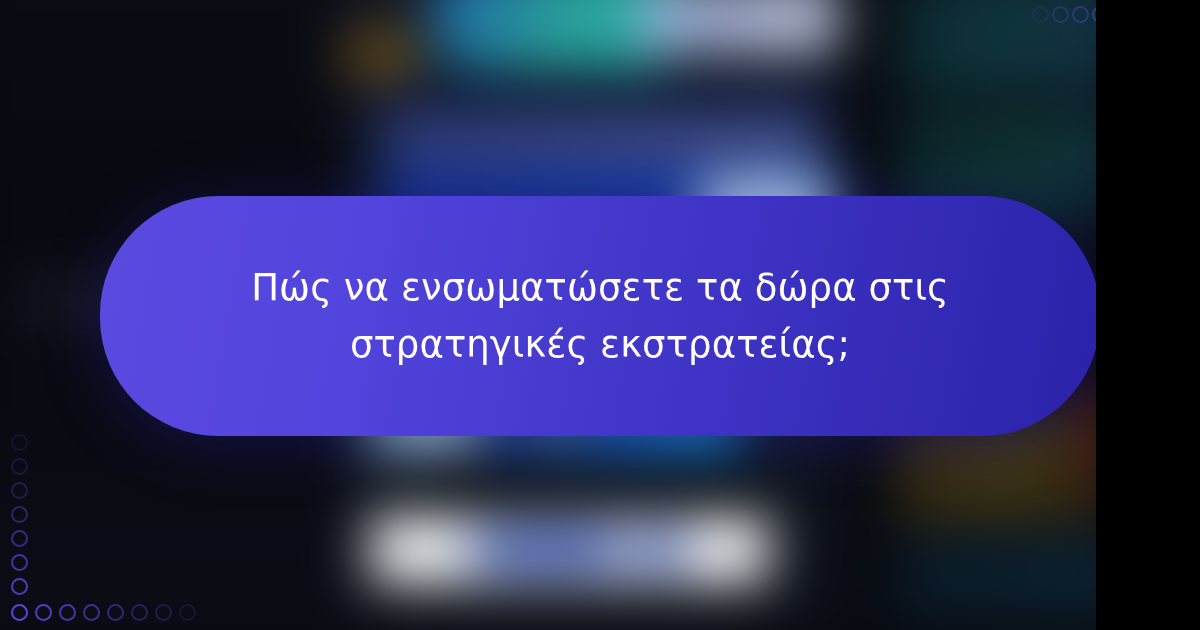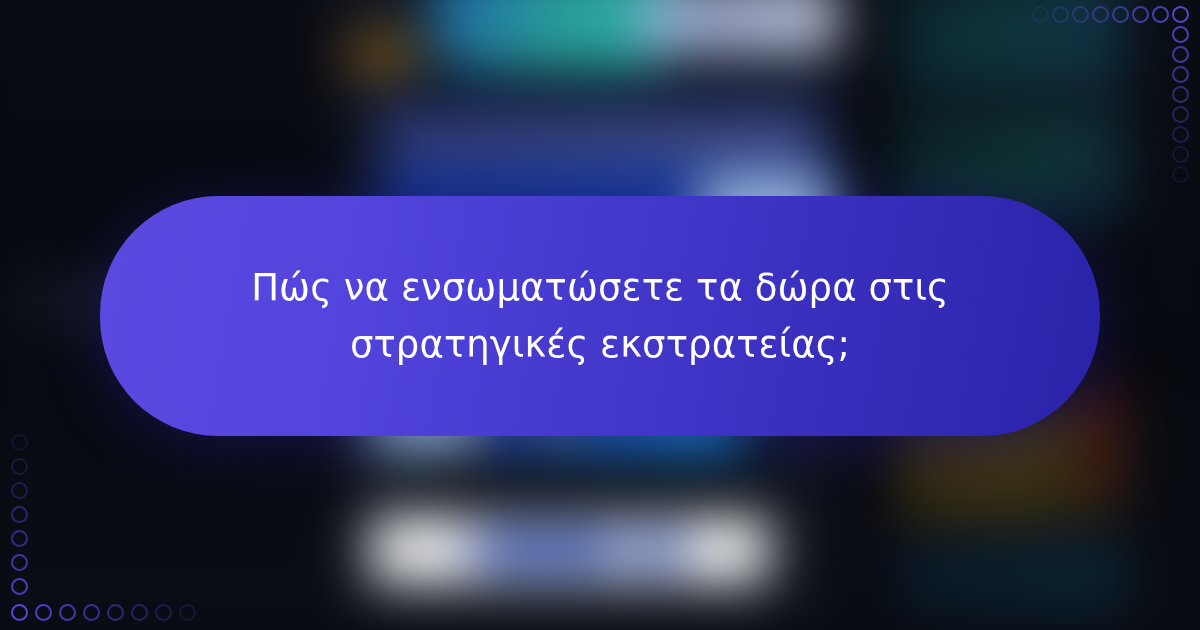--- a/index.html
+++ b/index.html
@@ -6,21 +6,21 @@
     margin: 0;
     padding: 0;
     background: #000;
   }
   body {
     font-family: "DejaVu Sans", "Liberation Sans", sans-serif;
   }
 
   #stage {
     position: relative;
-    width: 1200px;
+    width: 1096px;
     height: 630px;
     overflow: hidden;
     background: #05060b;
   }
 
   
   #bg-blur {
     position: absolute;
     inset: -60px;
     filter: blur(26px) saturate(1.05);

